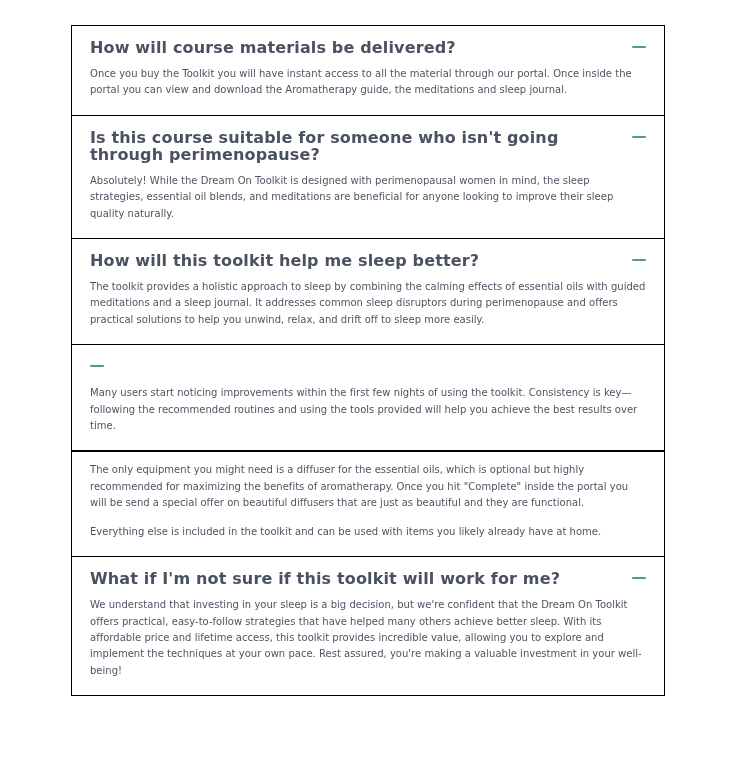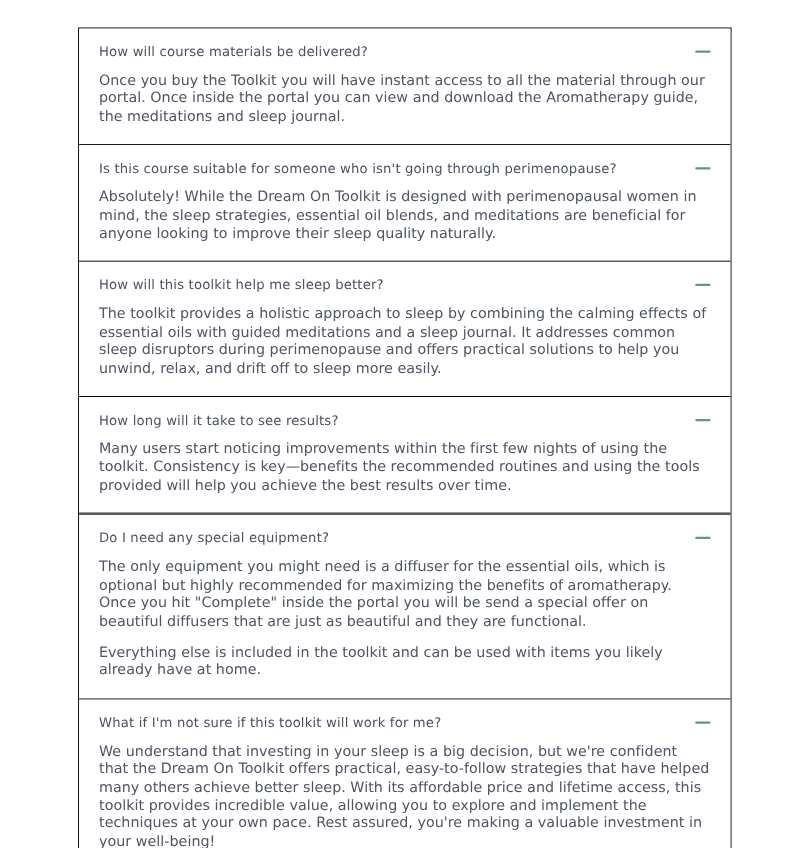--- a/index.html
+++ b/index.html
@@ -36,24 +36,24 @@
 
   .faq-header {
     display: flex;
     align-items: flex-start;
     justify-content: space-between;
     padding-top: 13px;
     cursor: pointer;
   }
 
   .faq-question {
-    font-size: 12px;
+    font-size: 16px;
     line-height: 17px;
     color: #4a5160;
-    font-weight: 400;
+    font-weight: 700;
     letter-spacing: 0.15px;
     flex: 1 1 auto;
     padding-right: 20px;
   }
 
   .faq-toggle {
     flex: 0 0 auto;
     width: 14px;
     height: 17px;
     position: relative;
@@ -68,21 +68,21 @@
     background: #5d9a7b;
     border-radius: 1px;
   }
 
   .faq-body {
     padding-top: 10px;
     padding-bottom: 16px;
   }
 
   .faq-para {
-    font-size: 13px;
+    font-size: 10px;
     line-height: 16.4px;
     color: #4e5463;
     margin: 0;
     letter-spacing: 0.02px;
   }
   .faq-para + .faq-para {
     margin-top: 12px;
   }
 </style>
 </head>
@@ -121,40 +121,33 @@
           <span class="minus-bar" style="background: rgb(93, 154, 123);"></span>
         </div>
     </div>
     <div class="faq-body">
       <p class="faq-para">The toolkit provides a holistic approach to sleep by combining the calming effects of essential oils with guided meditations and a sleep journal. It addresses common sleep disruptors during perimenopause and offers practical solutions to help you unwind, relax, and drift off to sleep more easily.</p>
     </div>
   </div>
 
   <div class="faq-item">
     <div class="faq-header">
-      <div class="faq-question">How long will it take to see results?</div>
       <div class="faq-toggle">
           <span class="minus-bar" style="background: rgb(93, 154, 123);"></span>
         </div>
     </div>
     <div class="faq-body">
-      <p class="faq-para">Many users start noticing improvements within the first few nights of using the toolkit. Consistency is key—benefits the recommended routines and using the tools provided will help you achieve the best results over time.</p>
+      <p class="faq-para">Many users start noticing improvements within the first few nights of using the toolkit. Consistency is key—following the recommended routines and using the tools provided will help you achieve the best results over time.</p>
     </div>
   </div>
 
   <div class="faq-item">
   </div>
 
   <div class="faq-item">
-    <div class="faq-header">
-      <div class="faq-question">Do I need any special equipment?</div>
-      <div class="faq-toggle">
-          <span class="minus-bar" style="background: rgb(93, 154, 123);"></span>
-        </div>
-    </div>
     <div class="faq-body">
       <p class="faq-para">The only equipment you might need is a diffuser for the essential oils, which is optional but highly recommended for maximizing the benefits of aromatherapy. Once you hit "Complete" inside the portal you will be send a special offer on beautiful diffusers that are just as beautiful and they are functional.</p>
       <p class="faq-para">Everything else is included in the toolkit and can be used with items you likely already have at home.</p>
     </div>
   </div>
 
   <div class="faq-item last">
     <div class="faq-header">
       <div class="faq-question">What if I'm not sure if this toolkit will work for me?</div>
       <div class="faq-toggle">

